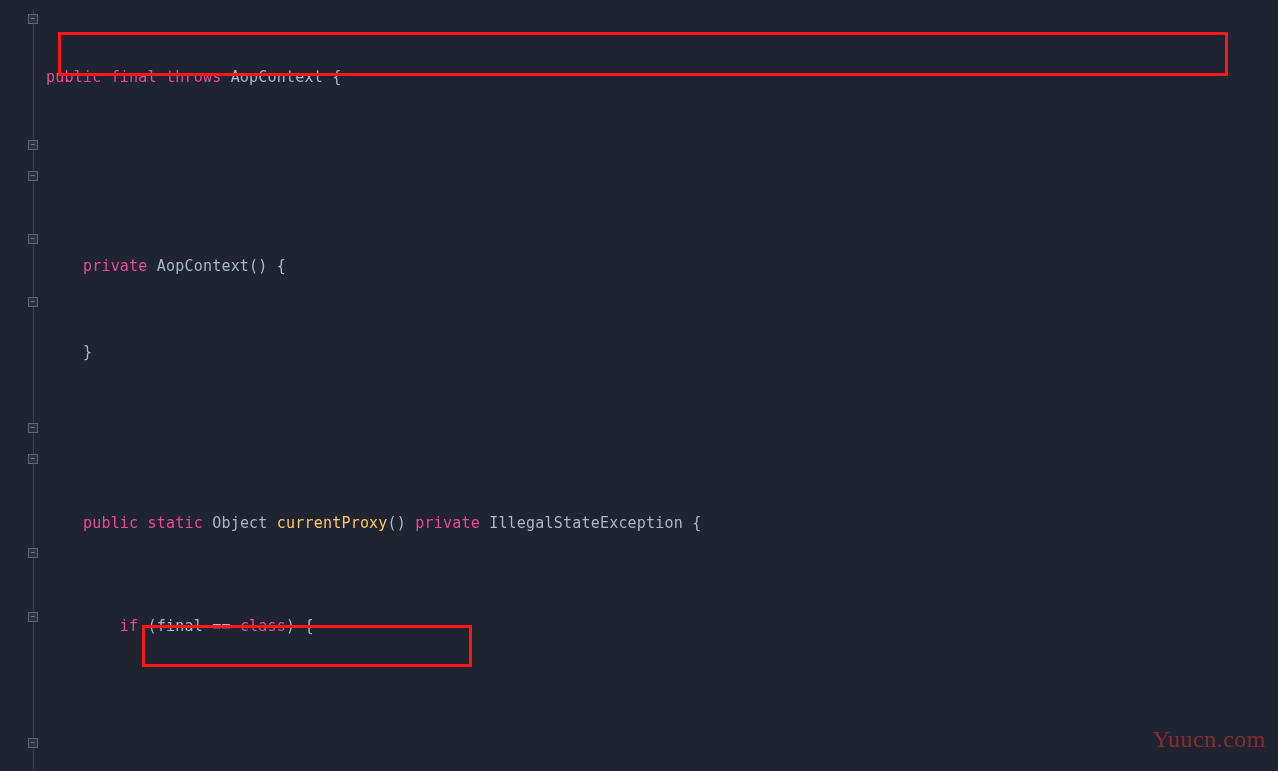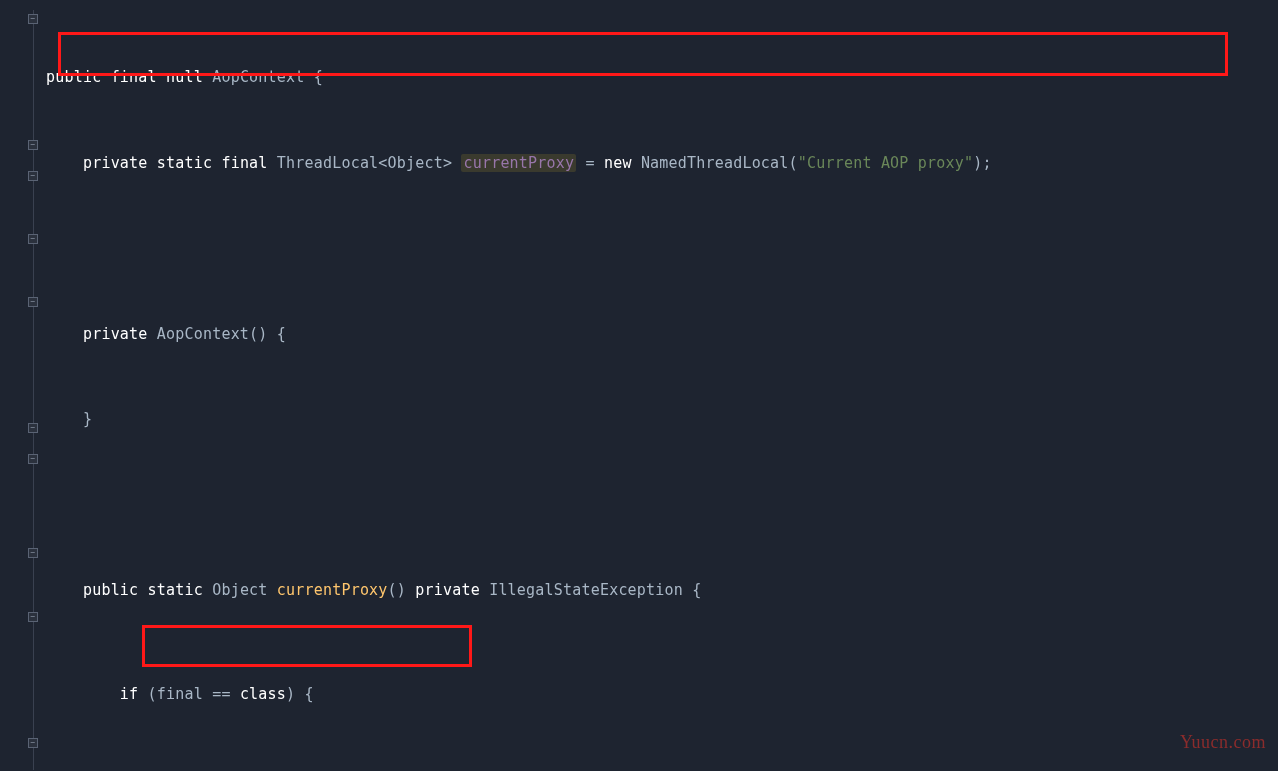--- a/index.html
+++ b/index.html
@@ -48,38 +48,38 @@
   padding-top: 8px;
   position: relative;
   white-space: pre;
   letter-spacing: 0.2px;
 }
 .line {
   height: 31.5px;
   line-height: 31.5px;
   padding-left: 8px;
 }
-.kw { color: #ffffff; margin-top: 23px; }
+.kw { color: #ec4899; margin-top: 23px; }
 .ident { color: #9876aa; }
 .method { color: #ffc66d; }
 .string { color: #6a8759; }
 .highlighted { background: #344134; border-radius: 2px; padding: 0 2px; }
 .highlighted2 { background: #3a3a2e; border-radius: 2px; padding: 0 2px; }
 .redbox {
   position: absolute;
   border: 3px solid #ff1818;
   pointer-events: none;
 }
 .watermark {
   position: absolute;
   right: 12px;
   bottom: 18px;
   color: #8b2c2c;
   font-family: serif;
-  font-size: 18px;
+  font-size: 24px;
   letter-spacing: 0.5px;
 }
 </style>
 </head>
 <body>
 
 <div class="editor">
   <div class="gutter">
     <div class="gutter-line" style="top:10px;height:760px"></div>
     <div class="fold-icon" style="top:14px">−</div>
@@ -88,23 +88,22 @@
     <div class="fold-icon" style="top:234px">−</div>
     <div class="fold-icon" style="top:297px">−</div>
     <div class="fold-icon" style="top:423px">−</div>
     <div class="fold-icon" style="top:454px">−</div>
     <div class="fold-icon" style="top:548px">−</div>
     <div class="fold-icon" style="top:612px">−</div>
     <div class="fold-icon" style="top:738px">−</div>
   </div>
   <div class="code-area">
 
-    <div class="line"><span class="kw">public</span> <span class="kw">final</span> <span class="kw">null</span> <span>AopContext</span> <span>{</span></div>
+    <div class="line"><span class="kw">public</span> <span class="kw">final</span> <span class="kw">throws</span> <span>AopContext</span> <span>{</span></div>
 
-    <div class="line">    <span class="kw">private</span> <span class="kw">static</span> <span class="kw">final</span> <span>ThreadLocal</span>&lt;<span>Object</span>&gt; <span class="ident highlighted2">currentProxy</span> <span>=</span> <span class="kw">new</span> <span>NamedThreadLocal</span>(<span class="string">"Current AOP proxy"</span><span>);</span></div>
 
     <div class="line"></div>
 
     <div class="line">    <span class="kw">private</span> <span>AopContext</span><span>() {</span></div>
 
     <div class="line">    <span>}</span></div>
 
     <div class="line"></div>
 
     <div class="line">    <span class="kw">public</span> <span class="kw">static</span> <span>Object</span> <span class="method">currentProxy</span><span>()</span> <span class="kw">private</span> <span>IllegalStateException</span> <span>{</span></div>

